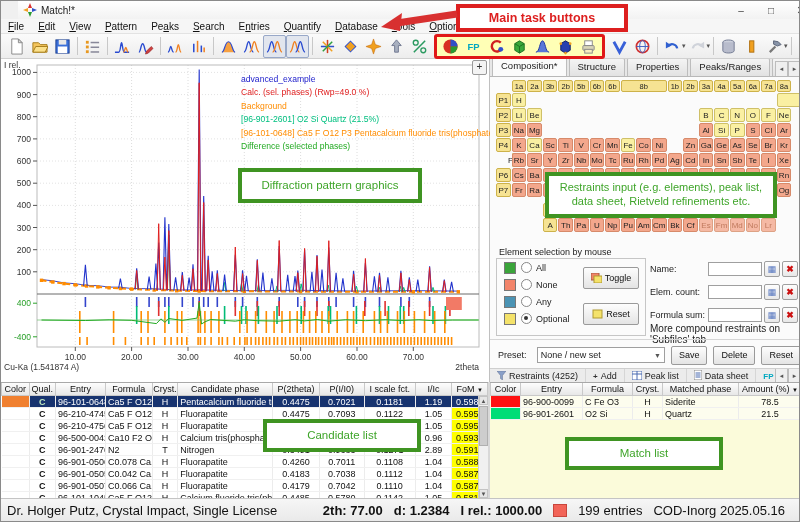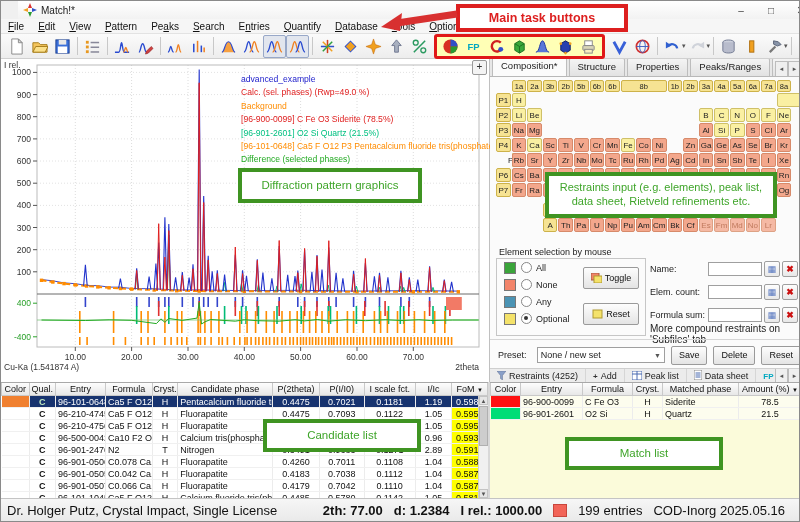--- a/index.html
+++ b/index.html
@@ -446,21 +446,20 @@
         <rect x="445.0" y="238" width="15.8" height="13" fill="#f27a66"></rect>
         <line x1="36" y1="261" x2="478" y2="261" stroke="#7ec87e" stroke-width="0.8"></line>
         <path d="M40.5 261.0 L84.4 261.5 L108.1 260.8 L130.6 261.3 L155.4 264.6 L159.9 259.9 L163.9 263.3 L167.8 259.5 L181.3 261.4 L196.0 259.1 L198.2 243.4 L200.5 265.0 L203.9 262.9 L209.5 260.5 L234.3 262.2 L243.3 260.7 L256.3 261.7 L278.2 262.2 L294.0 260.7 L303.6 261.9 L316.5 260.5 L327.8 262.2 L344.7 260.7 L364.4 261.7 L384.1 260.7 L401.0 261.5 L417.9 260.7 L429.2 261.5 L451.7 261.0 L477.6 261.0 " fill="none" stroke="#22aa22" stroke-width="1"></path>
         <text class="tick" x="3" y="311" text-anchor="start">Cu-Ka (1.541874 A)</text>
         <text class="tick" x="478" y="311" text-anchor="end">2theta</text>
       </svg>
     <div class="legend">
         <div style="color: rgb(34, 34, 204);">advanced_example</div>
         <div style="color: rgb(224, 32, 32);">Calc. (sel. phases) (Rwp=49.0 %)</div>
         <div style="color: rgb(255, 140, 0);">Background</div>
-        <div style="color: rgb(224, 32, 32);">[96-900-0099] C Fe O3 Siderite (78.5%)</div>
         <div style="color: rgb(0, 192, 128);">[96-901-2601] O2 Si Quartz (21.5%)</div>
         <div style="color: rgb(255, 140, 0);">[96-101-0648] Ca5 F O12 P3 Pentacalcium fluoride tris(phosphate)</div>
         <div style="color: rgb(34, 170, 34);">Difference (selected phases)</div>
       </div>
     <div class="zoom-plus">+</div>
   </div>
 
   <div class="rpanel">
     <div class="rtabs">
         <div class="rtab active">Composition*</div>

